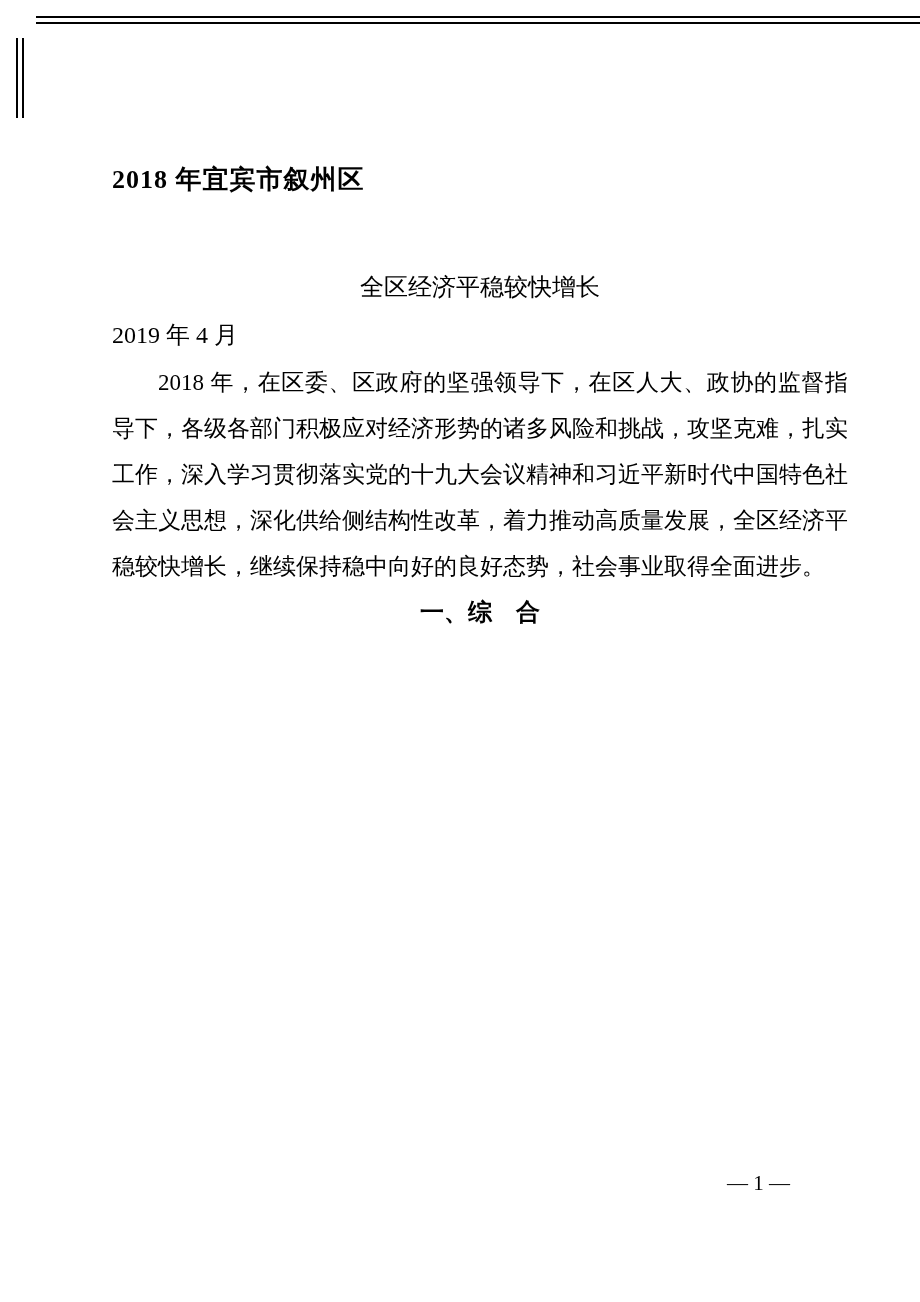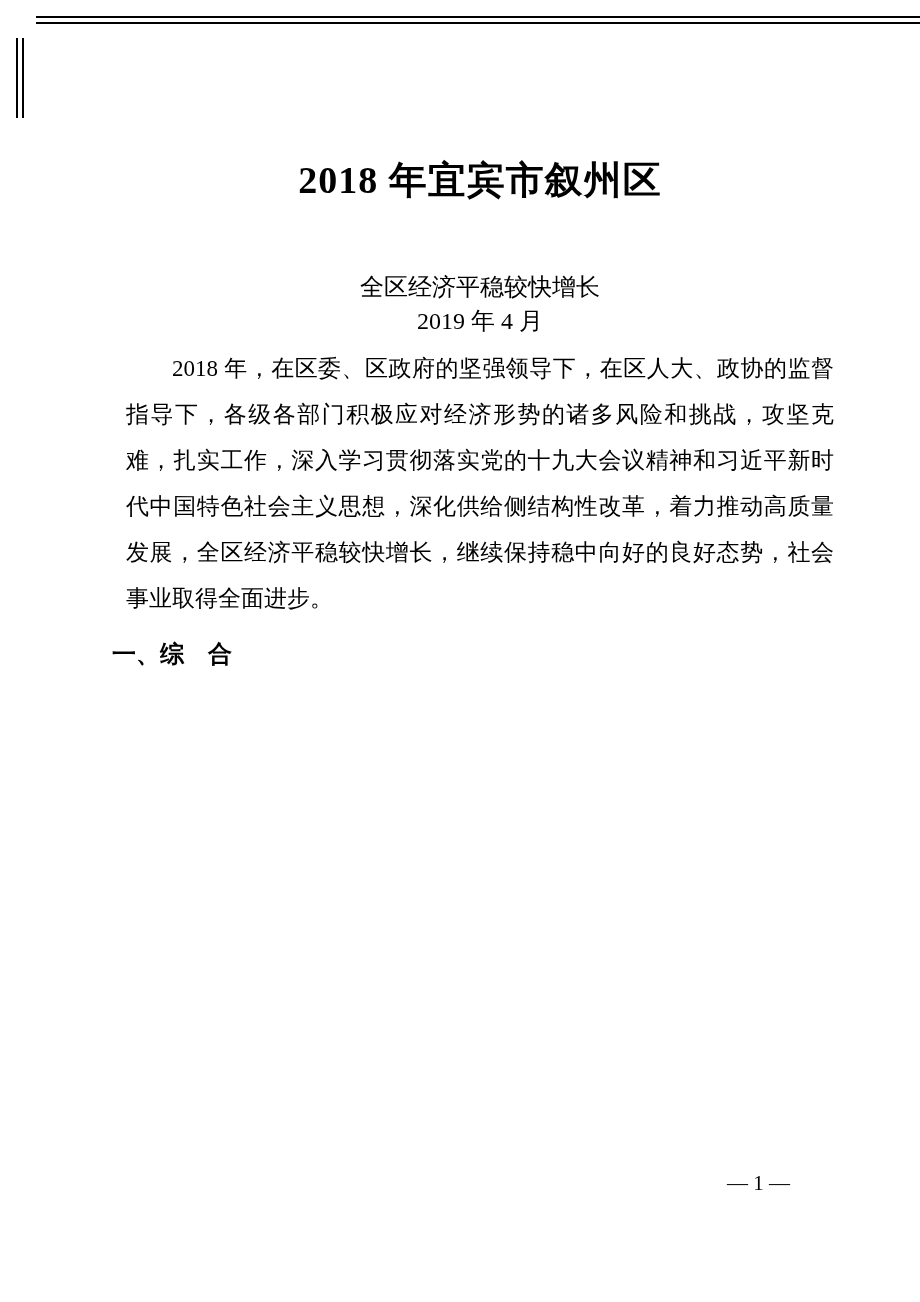--- a/index.html
+++ b/index.html
@@ -40,59 +40,59 @@
     border-right: 2px solid #000;
   }
   .content {
     position: absolute;
     top: 0;
     left: 112px;
     width: 736px;
   }
   h1.doc-title {
     margin: 0;
-    text-align: center;
-    font-size: 38px;
+    text-align: left;
+    font-size: 26px;
     font-weight: bold;
     line-height: 56px;
     letter-spacing: 1px;
   }
   h1.doc-title.first {
     margin-top: 152px;
   }
   .issuer {
     margin-top: 62px;
     text-align: center;
     font-size: 24px;
     line-height: 34px;
   }
   .date {
-    text-align: center;
+    margin-top: 14px;
     font-size: 24px;
     line-height: 34px;
   }
   p.body-para {
-    margin: 14px;
+    margin: 0;
     font-size: 23px;
     line-height: 46px;
     text-align: justify;
     text-justify: inter-ideograph;
     text-indent: 2em;
     word-break: break-all;
   }
   p.body-para.intro {
     margin-top: 8px;
   }
   
   p.body-para.cont {
     text-align-last: justify;
   }
   h2.section-heading {
     margin: 4px 0;
-    text-align: left;
+    text-align: center;
     font-size: 24px;
     font-weight: bold;
     line-height: 36px;
   }
   .page-number {
     position: absolute;
     top: 1170px;
     right: 130px;
     font-size: 21px;
     line-height: 26px;

